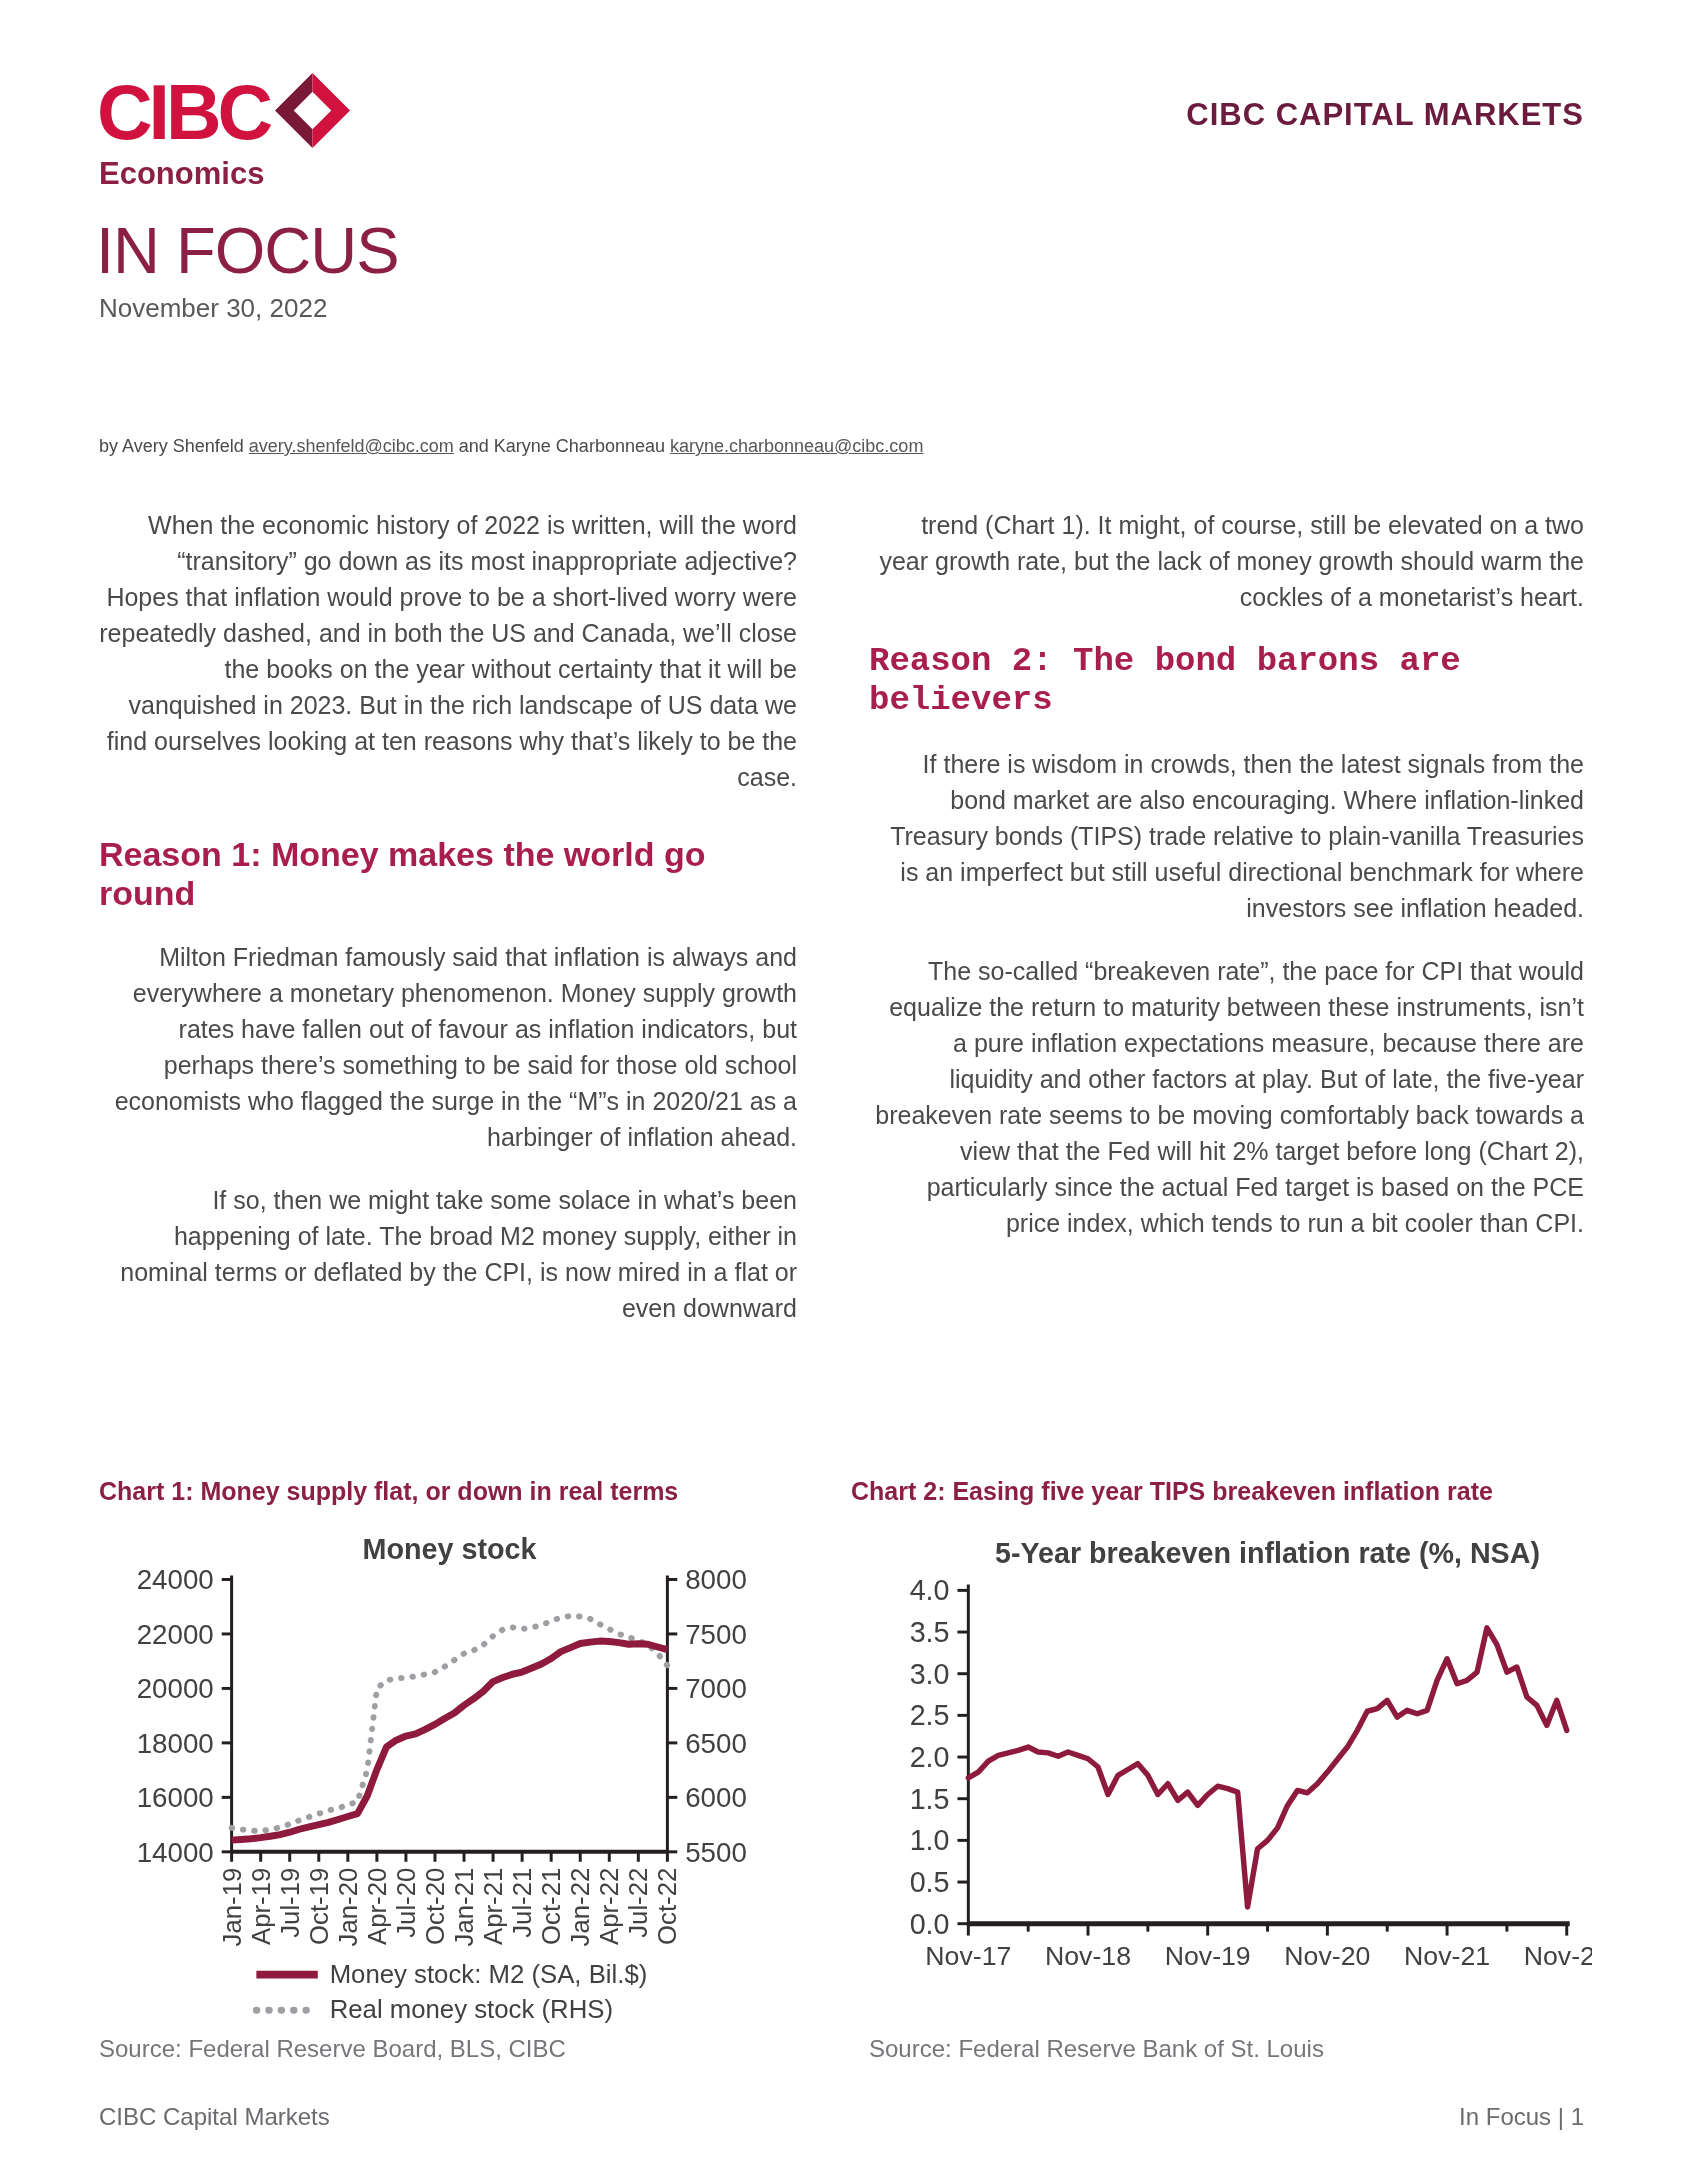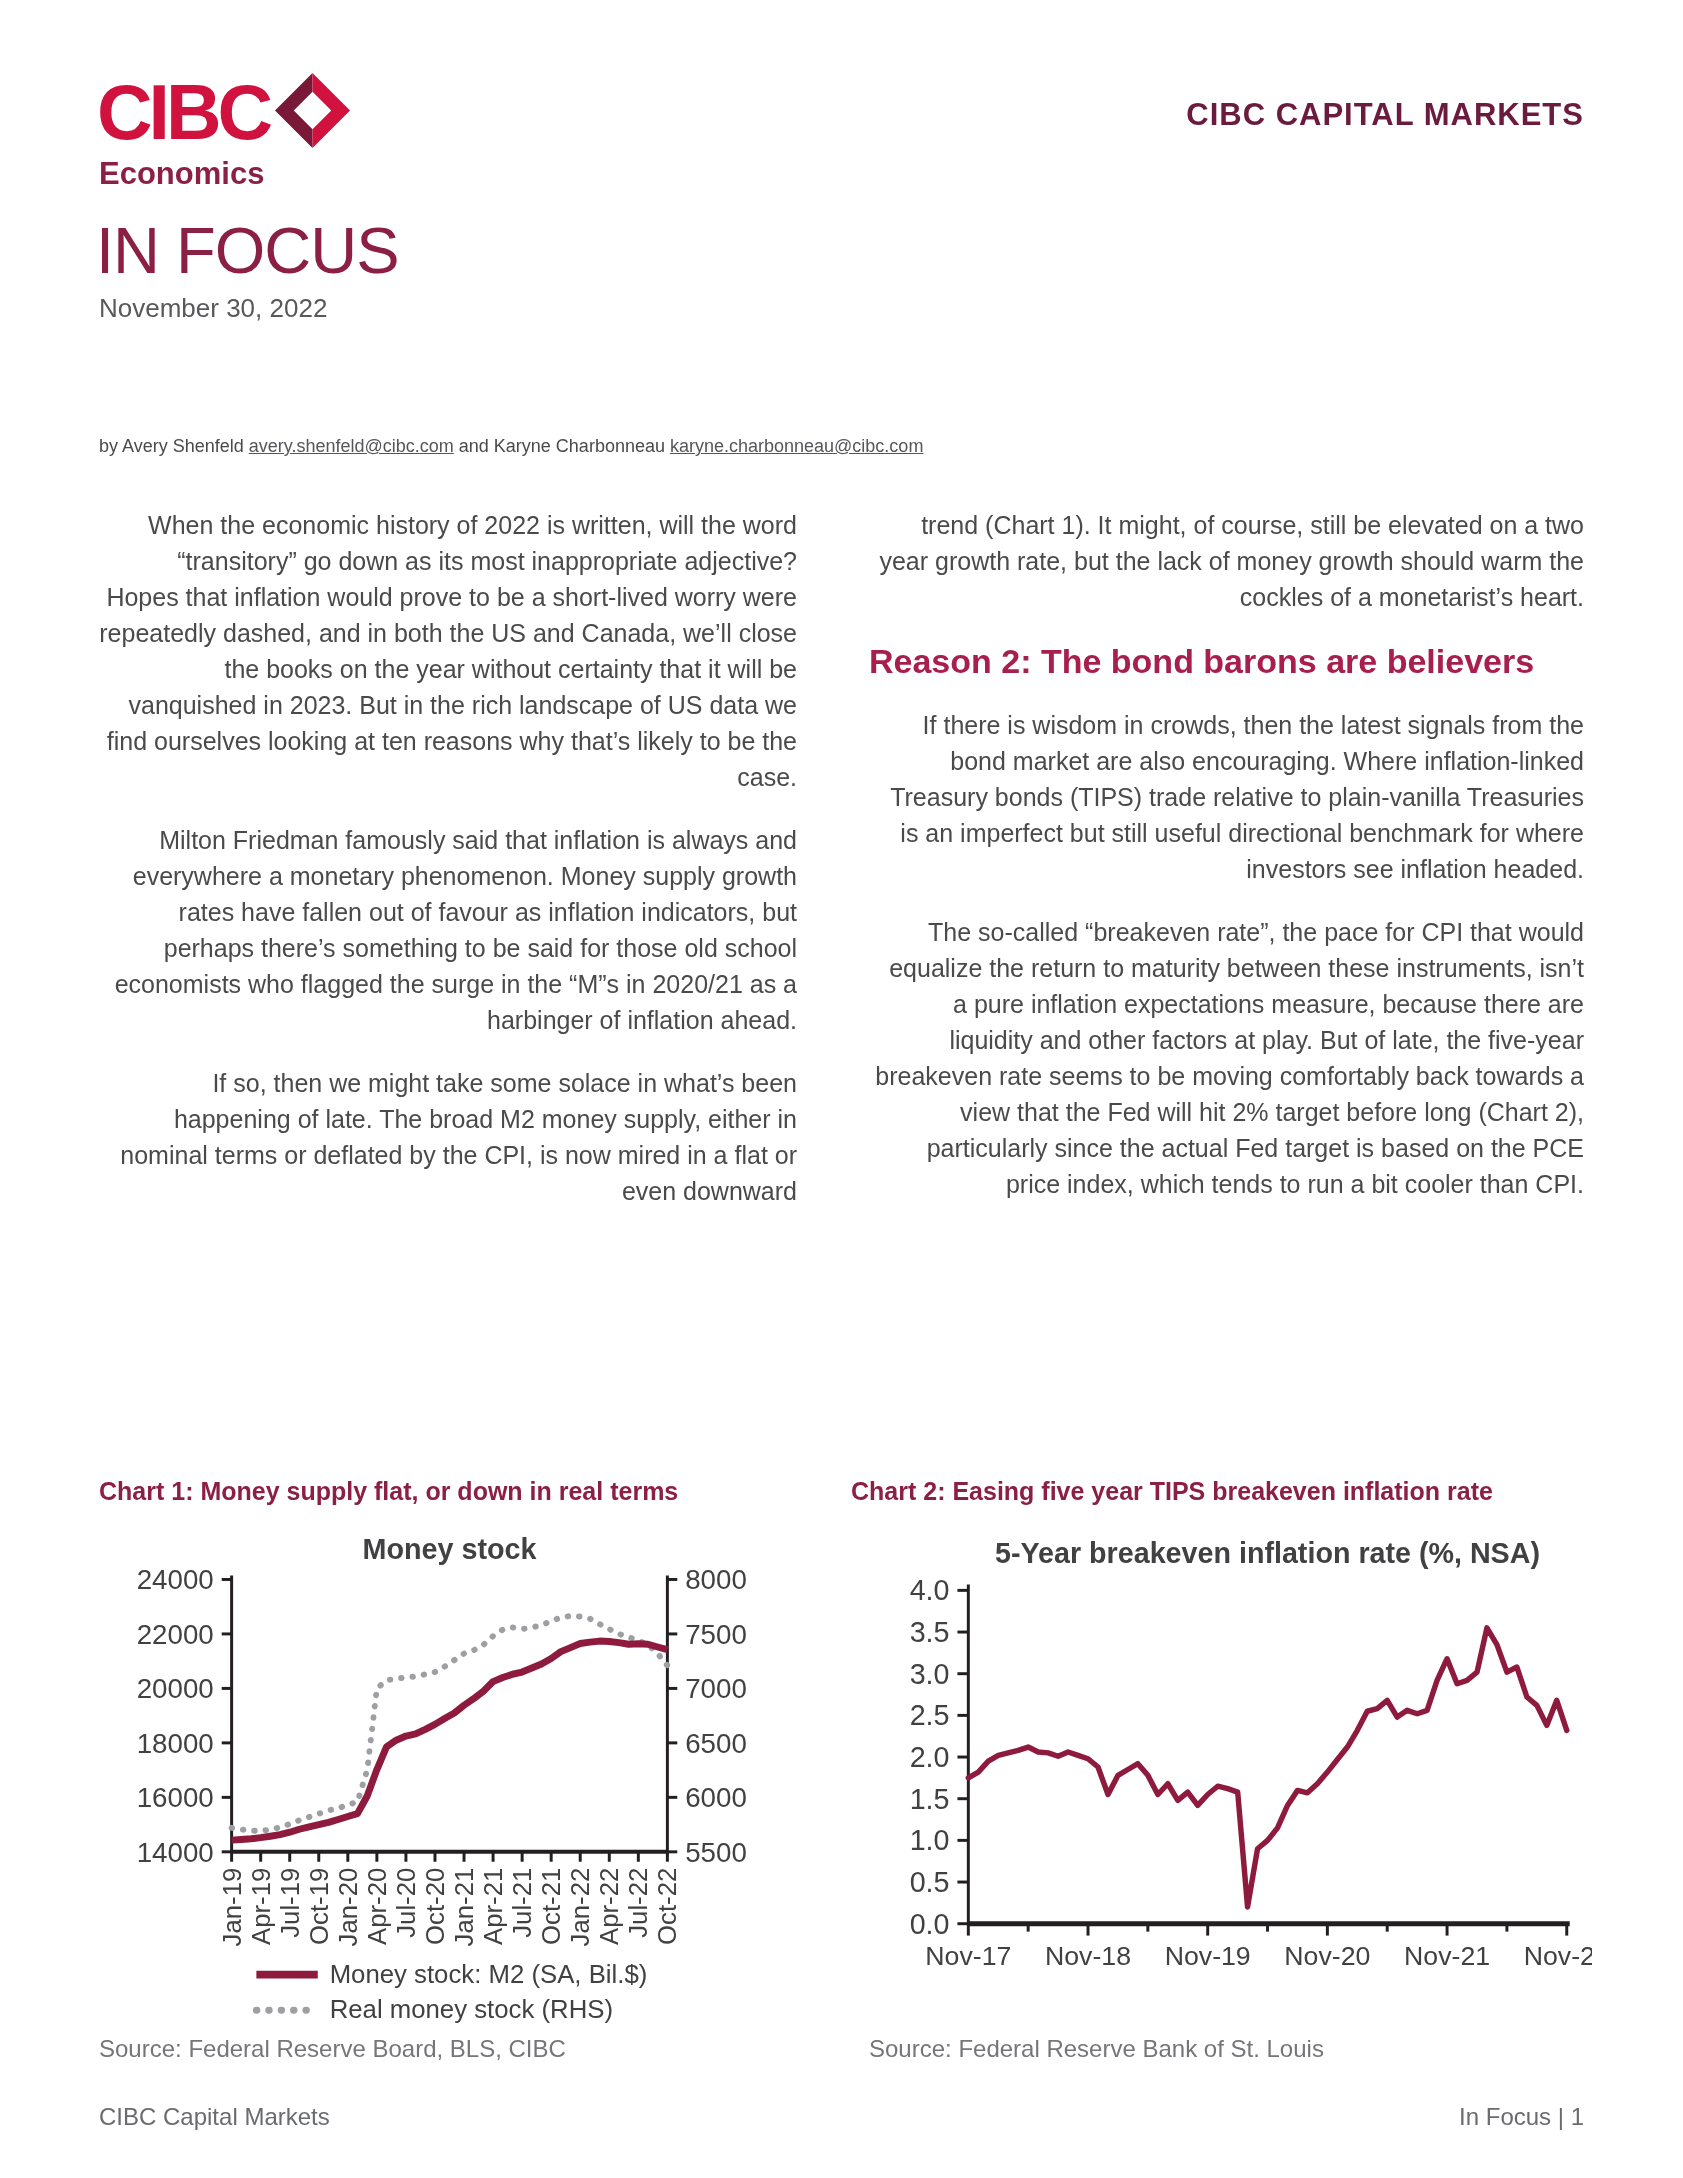--- a/index.html
+++ b/index.html
@@ -18,21 +18,21 @@
   .date{position:absolute;left:99px;top:293px;font-size:26px;color:#58595B;}
   
   .doc-title{position:absolute;left:99px;top:364px;font-size:40px;font-weight:600;color:#7F2346;}
   .byline{position:absolute;left:99px;top:436px;font-size:18px;color:#4A4A4C;white-space:pre-wrap;}
   .byline .email{text-decoration:underline;color:#55565A;cursor:pointer;}
   .col{position:absolute;top:507px;font-size:25px;line-height:36px;color:#4A4A4C;}
   .col-left{left:99px;width:698px;}
   .col-right{left:869px;width:715px;}
   .col p{margin:0 0 27px 0;text-align:right;}
   .reason{font-size:34px;font-weight:600;color:#A81E4D;margin:40px 0 26px 0;line-height:1.15;}
-  .col-right .reason{margin-top:20px;}
+  .col-right .reason{margin-top:20px;font-family:Liberation Mono, monospace;}
   
   .fig-caption{position:absolute;top:1477px;font-size:25px;font-weight:600;color:#8C2044;}
   .cap1{left:99px;} .cap2{left:851px;}
   .figsvg{position:absolute;}
   .fig1{left:83px;top:1525px;width:733px;height:515px;}
   .fig2{left:859px;top:1533px;width:733px;height:455px;}
   .source{position:absolute;top:2035px;font-size:24px;color:#75767A;}
   .src1{left:99px;} .src2{left:869px;}
   
   .footer{position:absolute;left:99px;right:99px;top:2103px;display:flex;
@@ -55,20 +55,21 @@
   <div class="cap-markets">CIBC CAPITAL MARKETS</div>
 
   <div class="eyebrow">Economics</div>
   <div class="masthead">IN FOCUS</div>
   <div class="date">November 30, 2022</div>
 
   <div class="byline"><span>by Avery Shenfeld </span><span class="email">avery.shenfeld@cibc.com</span><span> and Karyne Charbonneau </span><span class="email">karyne.charbonneau@cibc.com</span></div>
 
   <div class="col col-left">
     <p>When the economic history of 2022 is written, will the word “transitory” go down as its most inappropriate adjective? Hopes that inflation would prove to be a short-lived worry were repeatedly dashed, and in both the US and Canada, we’ll close the books on the year without certainty that it will be vanquished in 2023. But in the rich landscape of US data we find ourselves looking at ten reasons why that’s likely to be the case.</p>
+    <div class="reason">Reason 1: Money makes the world go round</div>
     <p>Milton Friedman famously said that inflation is always and everywhere a monetary phenomenon. Money supply growth rates have fallen out of favour as inflation indicators, but perhaps there’s something to be said for those old school economists who flagged the surge in the “M”s in 2020/21 as a harbinger of inflation ahead.</p>
     <p>If so, then we might take some solace in what’s been happening of late. The broad M2 money supply, either in nominal terms or deflated by the CPI, is now mired in a flat or even downward</p>
   </div>
 
   <div class="col col-right">
     <p>trend (Chart 1). It might, of course, still be elevated on a two year growth rate, but the lack of money growth should warm the cockles of a monetarist’s heart.</p>
     <div class="reason">Reason 2: The bond barons are believers</div>
     <p>If there is wisdom in crowds, then the latest signals from the bond market are also encouraging. Where inflation-linked Treasury bonds (TIPS) trade relative to plain-vanilla Treasuries is an imperfect but still useful directional benchmark for where investors see inflation headed.</p>
     <p>The so-called “breakeven rate”, the pace for CPI that would equalize the return to maturity between these instruments, isn’t a pure inflation expectations measure, because there are liquidity and other factors at play. But of late, the five-year breakeven rate seems to be moving comfortably back towards a view that the Fed will hit 2% target before long (Chart 2), particularly since the actual Fed target is based on the PCE price index, which tends to run a bit cooler than CPI.</p>
   </div>

